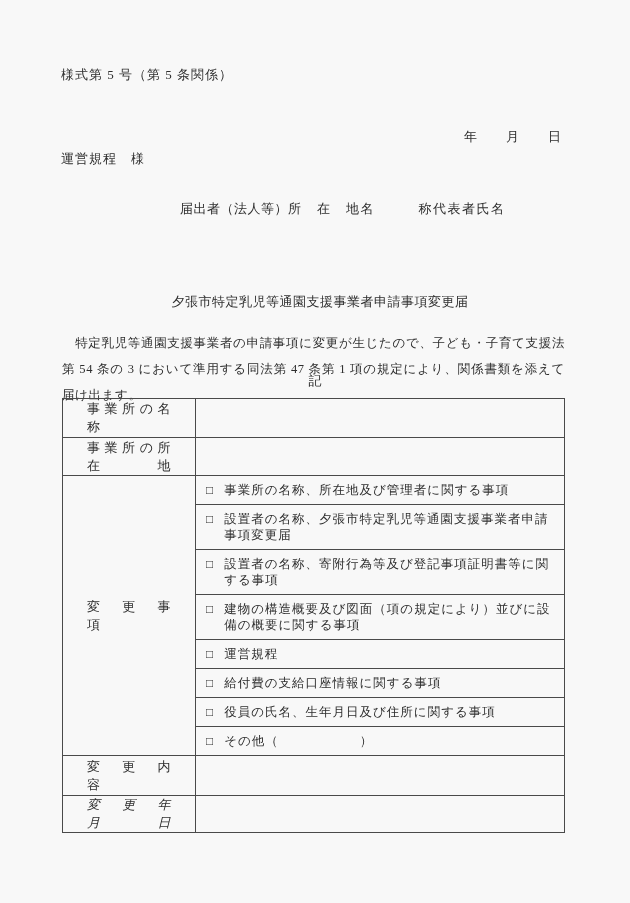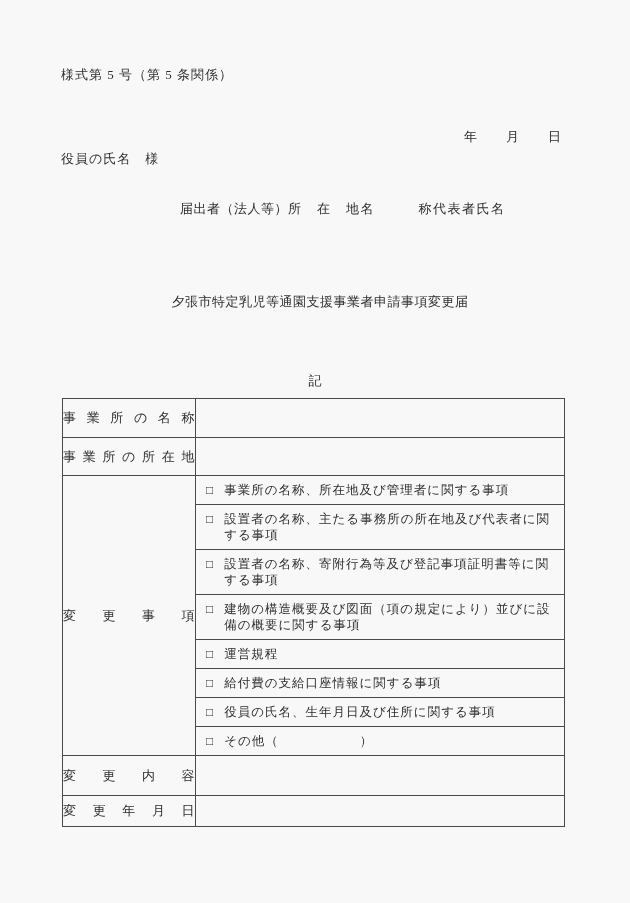--- a/index.html
+++ b/index.html
@@ -32,58 +32,59 @@
     border-collapse:collapse;table-layout:fixed;
     font-size:12.5px;
   }
   .form-table th,.form-table td{
     border:1px solid #4a4a4a;
     font-weight:normal;
     vertical-align:middle;
   }
   .form-table th.lbl{
     width:133px;
-    padding:0 0;
+    padding:0 24px;
     font-size:13px;
     text-align:justify;
     text-align-last:justify;
     letter-spacing:0.5px;
   }
   .r-name{height:39px;}
   .r-addr{height:38px;}
   .r-detail{height:40px;}
-  .r-date{height:31px;}
+  .r-date{height:31px;font-style:italic;}
   td.blank{background:transparent;}
   td.item-cell{padding:6px 8px 6px 10px;}
   .item{display:flex;align-items:flex-start;line-height:16px;letter-spacing:1px;}
   .cb{flex:0 0 auto;margin-right:10px;font-size:12px;line-height:16px;}
   .item-text{flex:1 1 auto;}
 </style>
 </head>
 <body>
 
 <div class="page">
 
   <div class="form-number">様式第 5 号（第 5 条関係）</div>
 
   <div class="date-line">年　　月　　日</div>
 
-  <div class="addressee">役員の氏名　様</div>
+  <div class="addressee">運営規程　様</div>
 
   <div class="notifier">
     <span class="notifier-label">届出者（法人等）</span>
     <span class="notifier-fields">
       <span class="field-line">所　在　地</span>
       <span class="field-line">名　　　称</span>
       <span class="field-line">代表者氏名</span>
     </span>
   </div>
 
   <div class="doc-title">夕張市特定乳児等通園支援事業者申請事項変更届</div>
 
+  <p class="body-text">　特定乳児等通園支援事業者の申請事項に変更が生じたので、子ども・子育て支援法第 54 条の 3 において準用する同法第 47 条第 1 項の規定により、関係書類を添えて届け出ます。</p>
 
   <div class="ki">記</div>
 
   <table class="form-table">
     <colgroup>
         <col style="width:133px">
         <col>
       </colgroup>
 
     <tbody>
@@ -103,21 +104,21 @@
         <div class="item">
           <span class="cb">□</span>
           <span class="item-text">事業所の名称、所在地及び管理者に関する事項</span>
         </div>
       </td>
     </tr>
     <tr>
       <td class="item-cell">
         <div class="item">
           <span class="cb">□</span>
-          <span class="item-text">設置者の名称、主たる事務所の所在地及び代表者に関する事項</span>
+          <span class="item-text">設置者の名称、夕張市特定乳児等通園支援事業者申請事項変更届</span>
         </div>
       </td>
     </tr>
     <tr>
       <td class="item-cell">
         <div class="item">
           <span class="cb">□</span>
           <span class="item-text">設置者の名称、寄附行為等及び登記事項証明書等に関する事項</span>
         </div>
       </td>

